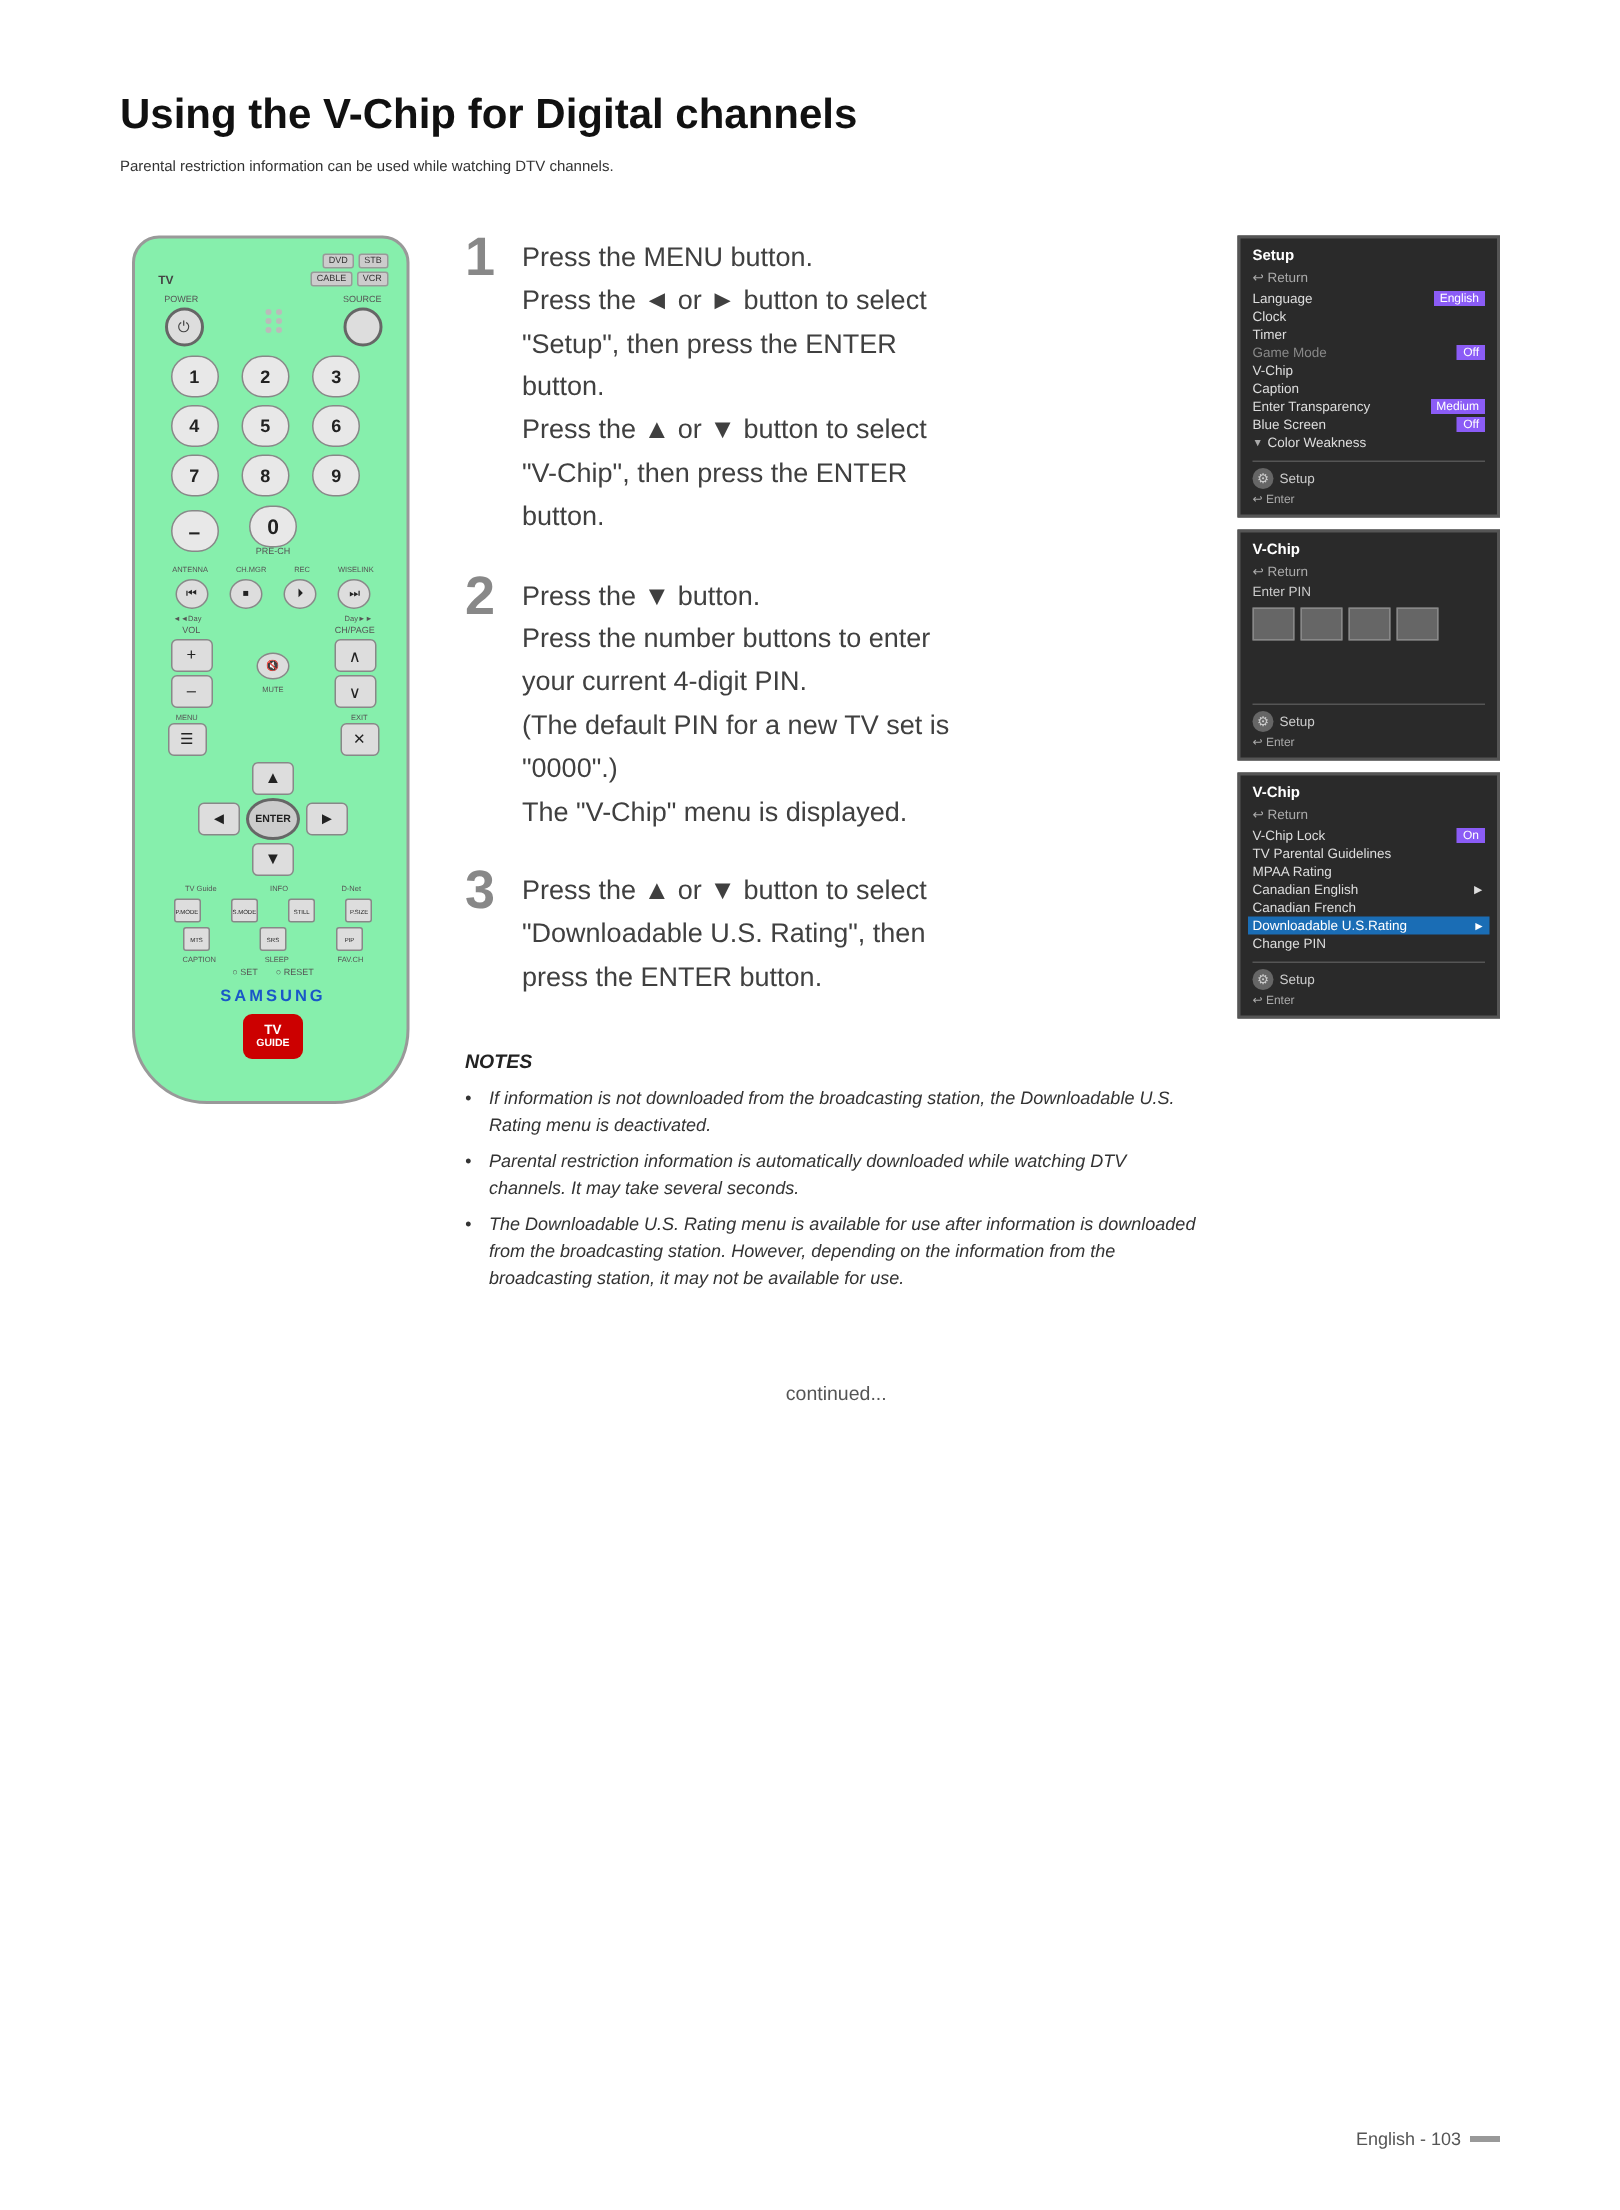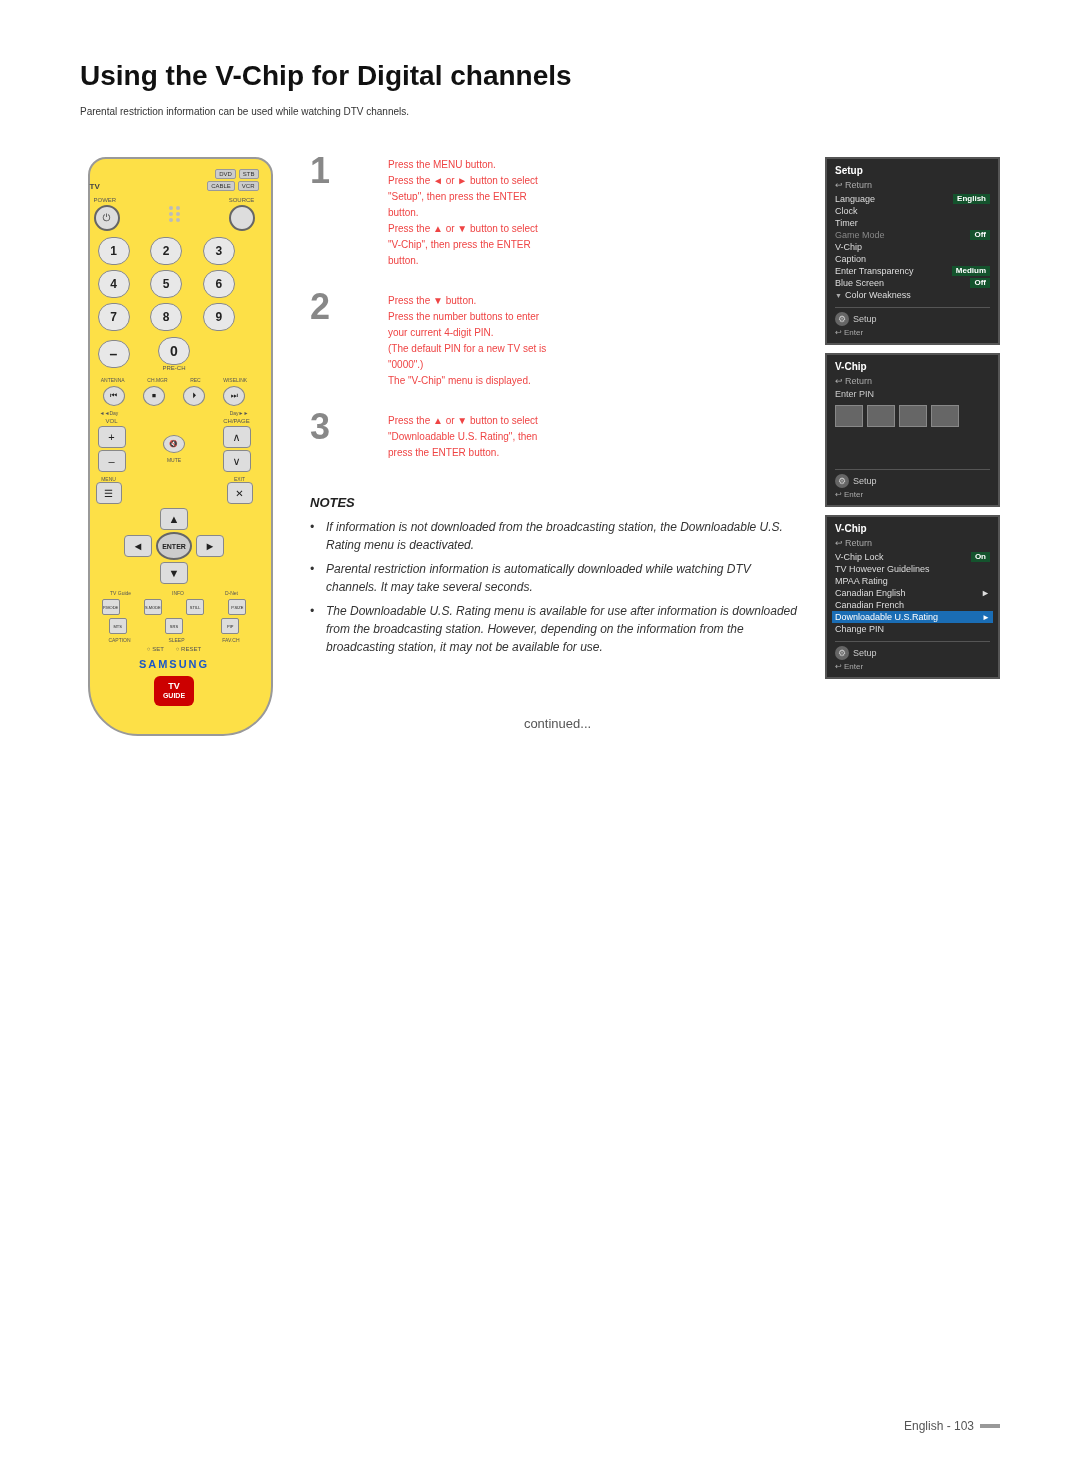--- a/index.html
+++ b/index.html
@@ -38,24 +38,24 @@
     
     .remote-wrapper {
       flex: 0 0 200px;
       display: flex;
       flex-direction: column;
       align-items: center;
     }
 
     .remote {
       width: 185px;
-      background: #fde047;
+      background: #86efac;
       border: 2px solid #999;
       border-radius: 18px 18px 50px 50px;
-      padding: 10px 12px 20px 0;
+      padding: 10px 12px 20px 16px;
       position: relative;
     }
 
     .remote-top {
       display: flex;
       justify-content: space-between;
       align-items: flex-end;
       margin-bottom: 6px;
     }
 
@@ -283,25 +283,24 @@
     .step-number {
       font-size: 36px;
       font-weight: bold;
       color: #888;
       line-height: 1;
       min-width: 22px;
       margin-top: -4px;
     }
 
     .step-text {
-      font-size: 10px;
-      color: #ef4444;
+      font-size: 18px;
+      color: #404040;
       line-height: 1.6;
       flex: 1;
-      margin-left: 40px;
     }
 
     
     .screens-column {
       flex: 0 0 175px;
       display: flex;
       flex-direction: column;
       gap: 8px;
     }
 
@@ -327,25 +326,24 @@
       padding: 1px 0;
       font-size: 9px;
       color: #ddd;
     }
 
     .screen-row.dimmed {
       color: #888;
     }
 
     .screen-row .value-badge {
-      background: #14532d;
+      background: #8b5cf6;
       color: #fff;
       padding: 0 4px;
       font-size: 8px;
-      font-weight: bold;
     }
 
     .screen-return {
       font-size: 9px;
       color: #aaa;
       margin-bottom: 3px;
     }
 
     .screen-gear {
       display: flex;
@@ -784,21 +782,21 @@
         </div>
 
         <div class="screen-box">
           <div class="screen-title-bar">V-Chip</div>
           <div class="screen-return">↩ Return</div>
           <div class="screen-row">
             <span>V-Chip Lock</span>
             <span class="value-badge">On</span>
           </div>
           <div class="screen-row">
-            <span>TV However Guidelines</span>
+            <span>TV Parental Guidelines</span>
           </div>
           <div class="screen-row">
             <span>MPAA Rating</span>
           </div>
           <div class="screen-row">
             <span>Canadian English</span>
             <span>►</span>
           </div>
           <div class="screen-row">
             <span>Canadian French</span>

